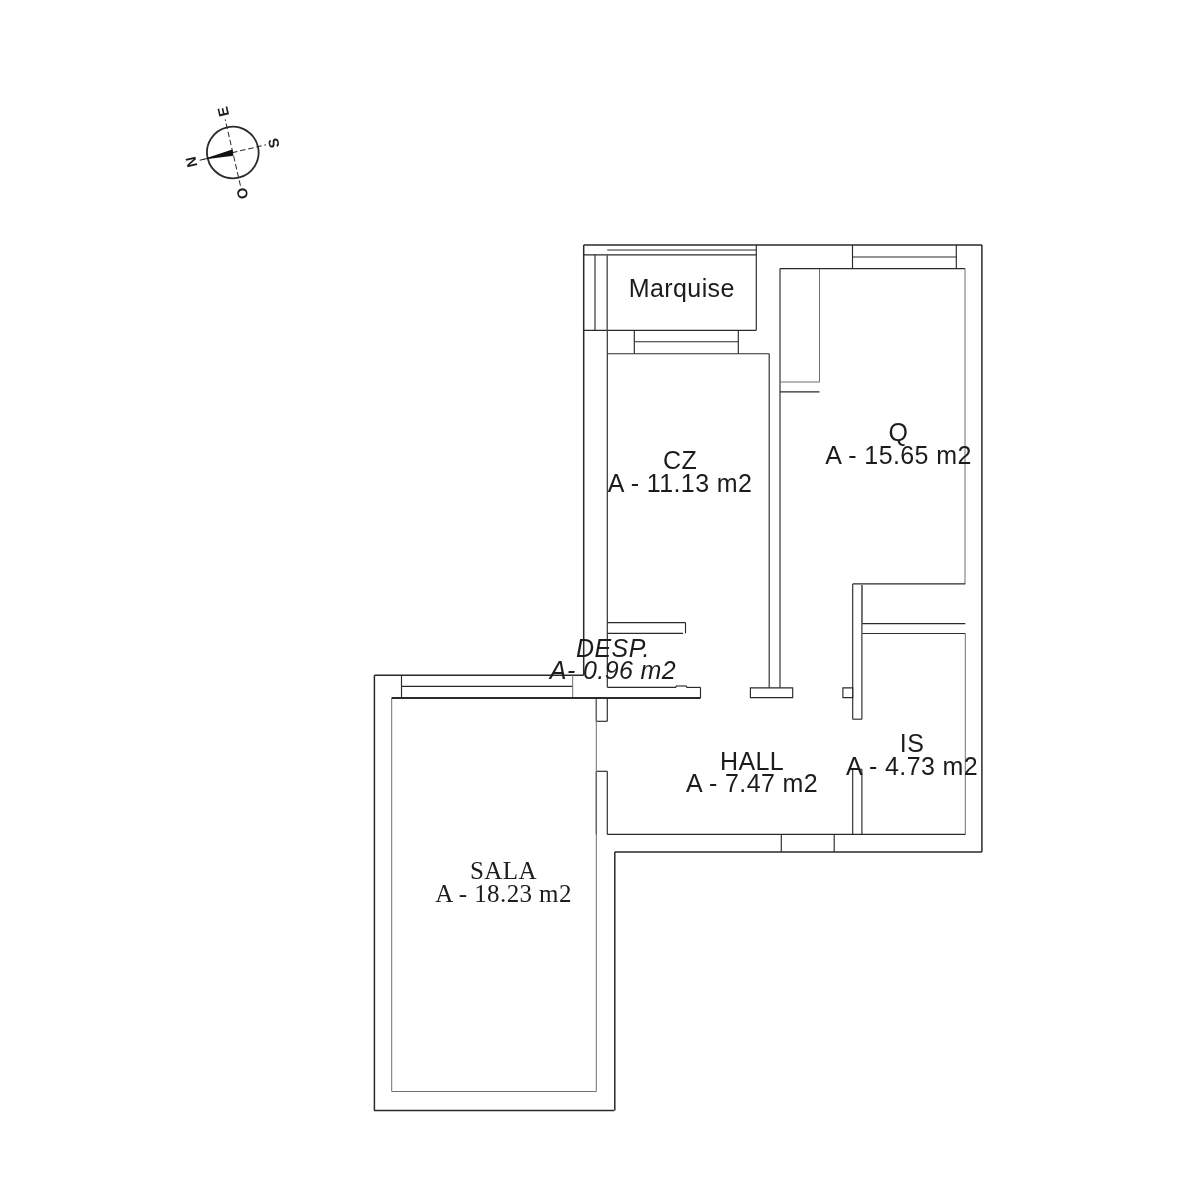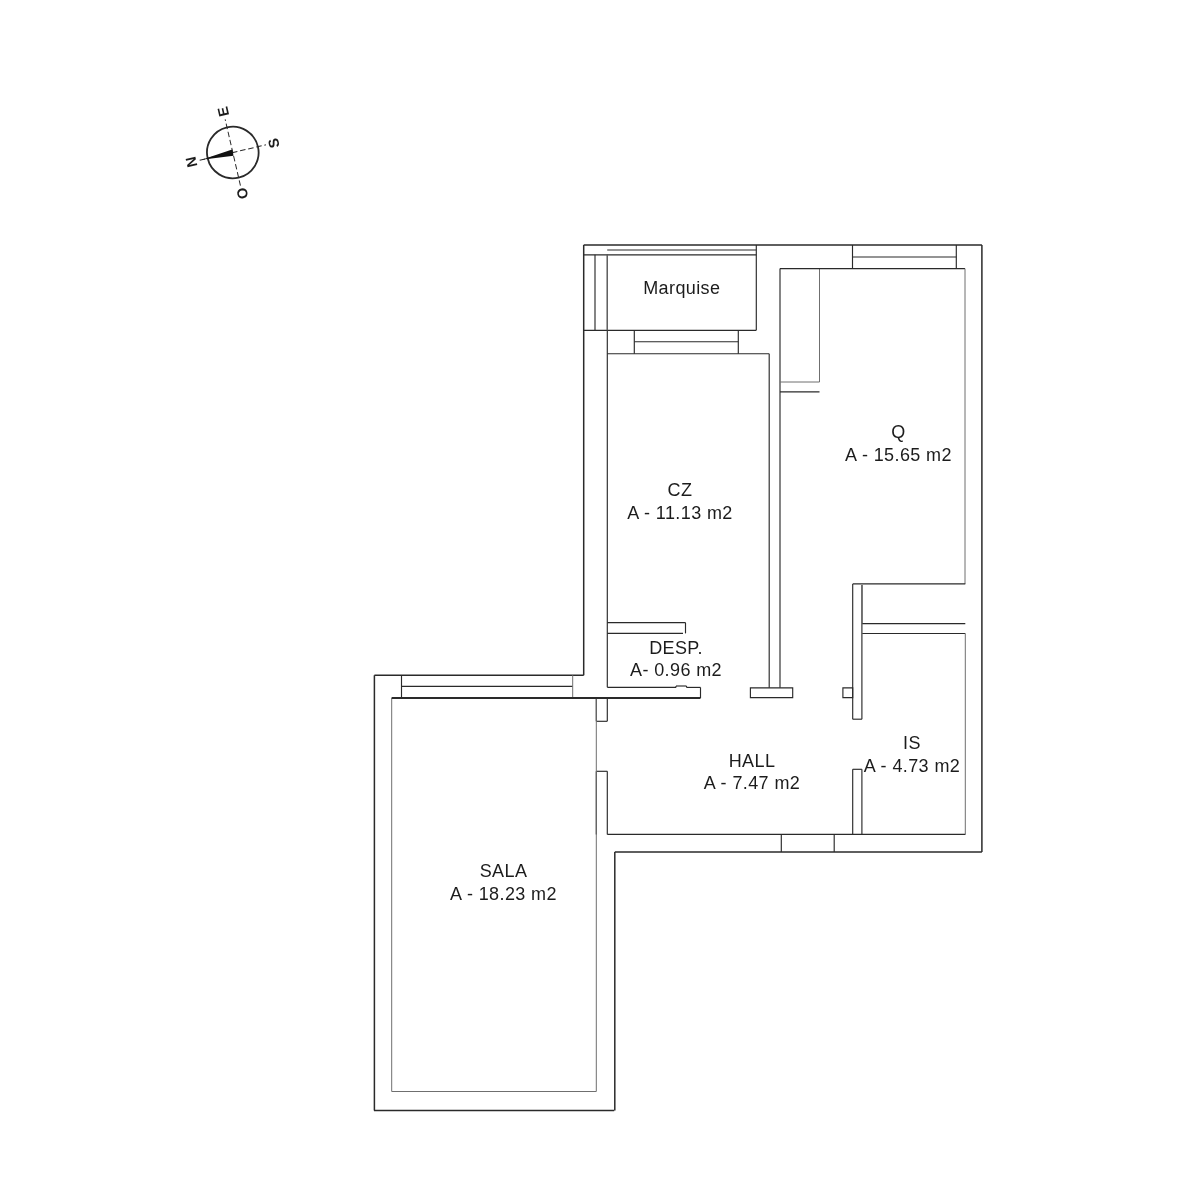--- a/index.html
+++ b/index.html
@@ -1,19 +1,19 @@
 <!DOCTYPE html>
 <html><head>
 <meta charset="utf-8">
 <style>
   html,body{margin:0;padding:0;background:#ffffff;}
   #page{position:relative;width:1200px;height:1200px;background:#ffffff;overflow:hidden;}
   svg{position:absolute;left:0;top:0;}
   .lbl{position:absolute;font-family:"Liberation Sans",sans-serif;color:#1c1c1c;
-       font-size:18px;line-height:22.5px;letter-spacing:0.4px;text-align:center;white-space:nowrap;
+       font-size:25px;line-height:22.5px;letter-spacing:0.4px;text-align:center;white-space:nowrap;
        transform:translate(-50%,-50%);}
 </style>
 </head>
 <body>
 <div id="page">
 <svg width="1200" height="1200" viewBox="0 0 1200 1200" fill="none">
   <g stroke="#2a2a2a" stroke-width="1.15">
 
     <g stroke-width="1.5">
     <path d="M583.7 245 H981.9"></path>
@@ -112,19 +112,19 @@
     <path d="M-3.3 0 L3 0 L0 -32 Z" fill="#111" stroke="none"></path>
     <g fill="#1c1c1c" stroke="none" font-family="Liberation Sans, sans-serif" font-size="14.5" font-weight="bold" text-anchor="middle">
       <text x="0" y="-37.5">N</text>
       <text x="42" y="5">E</text>
       <text x="0" y="47">S</text>
       <text x="-42" y="5">O</text>
     </g>
   </g>
 </svg>
 <div class="lbl" style="left:681.8px;top:287.8px;">Marquise</div>
-<div class="lbl" style="left:680px;top:501px;">CZ<br>A - 11.13 m2</div>
+<div class="lbl" style="left:680px;top:471px;">CZ<br>A - 11.13 m2</div>
 <div class="lbl" style="left:898.5px;top:443px;">Q<br>A - 15.65 m2</div>
-<div class="lbl" style="left:676px;top:658.5px;">DESP.<br>A- 0.96 m2</div>
+<div class="lbl" style="left:613px;top:658.5px;font-style:italic;">DESP.<br>A- 0.96 m2</div>
 <div class="lbl" style="left:752px;top:771.5px;text-align:center;">HALL<br>A - 7.47 m2</div>
 <div class="lbl" style="left:912px;top:754px;">IS<br>A - 4.73 m2</div>
-<div class="lbl" style="left:503.5px;top:882px;">SALA<br>A - 18.23 m2</div>
+<div class="lbl" style="left:503.5px;top:882px;font-family:Liberation Serif, serif;">SALA<br>A - 18.23 m2</div>
 </div>
 
 </body></html>

